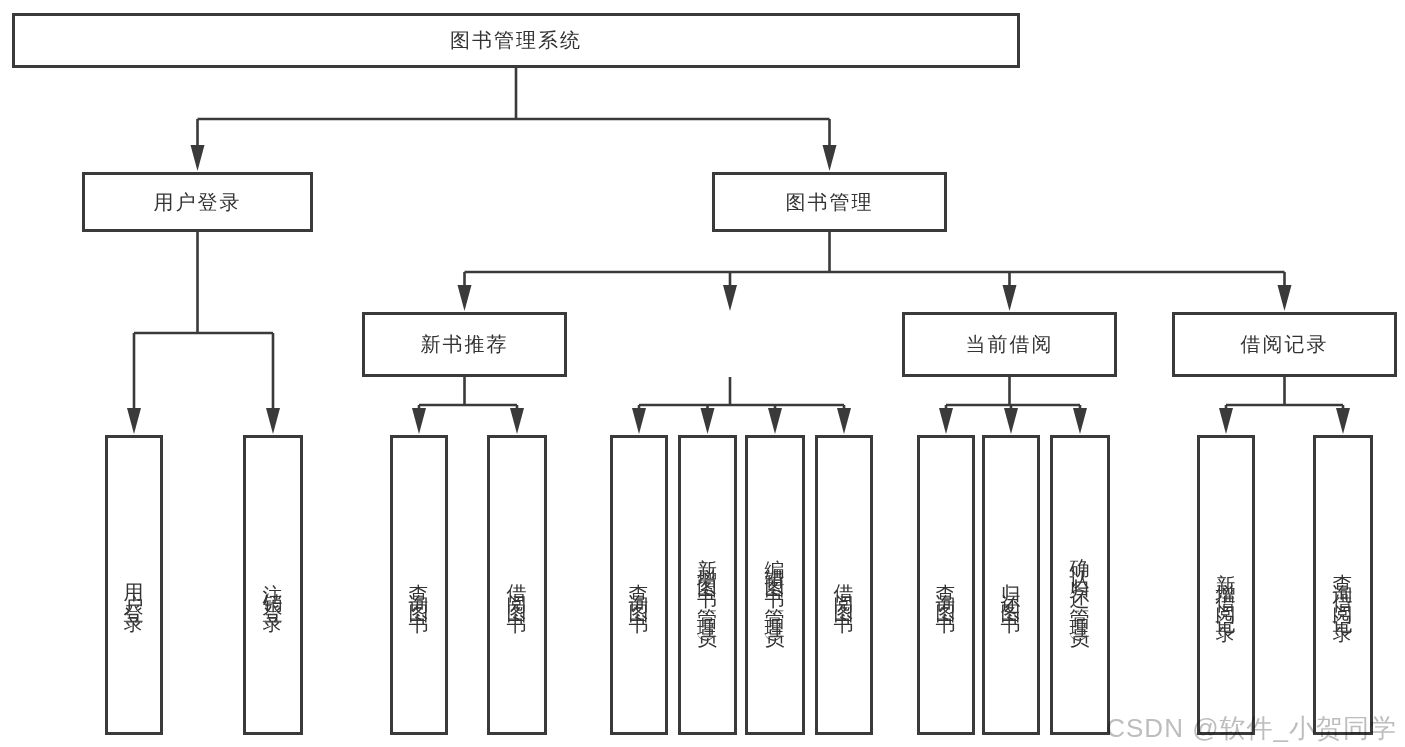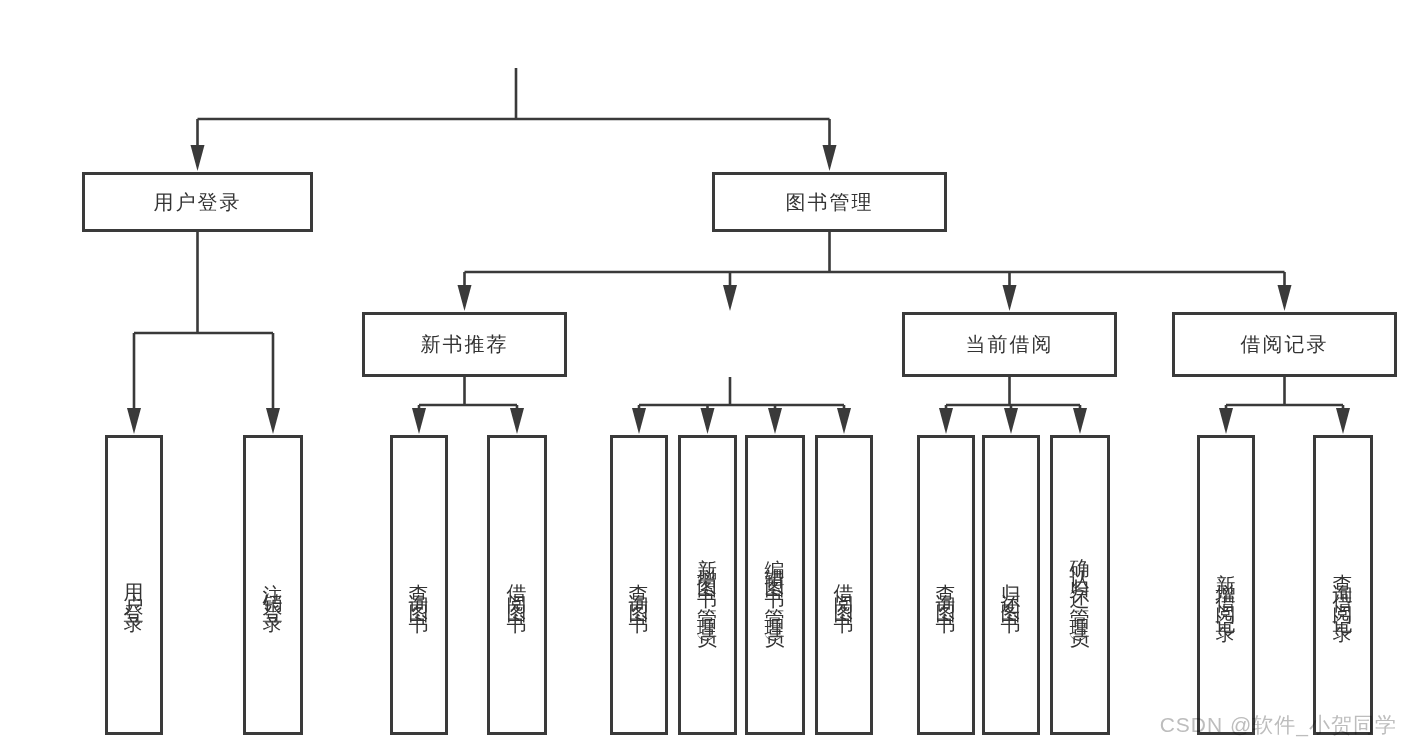--- a/index.html
+++ b/index.html
@@ -41,21 +41,21 @@
   }
   .v-node .v-text {
     writing-mode: vertical-rl;
     line-height: 1;
     max-height: 284px;
   }
   #watermark {
     position: absolute;
     right: 8px;
     top: 711px;
-    font-size: 21px;
+    font-size: 26px;
     color: #bdbdbd;
     letter-spacing: 1px;
     white-space: nowrap;
     mix-blend-mode: multiply;
     z-index: 5;
   }
 </style>
 </head>
 <body>
 
@@ -97,20 +97,21 @@
       <polygon points="768,408 782,408 775,434"></polygon>
       <polygon points="837,408 851,408 844,434"></polygon>
       <polygon points="939,408 953,408 946,434"></polygon>
       <polygon points="1004,408 1018,408 1011,434"></polygon>
       <polygon points="1073,408 1087,408 1080,434"></polygon>
       <polygon points="1219,408 1233,408 1226,434"></polygon>
       <polygon points="1336,408 1350,408 1343,434"></polygon>
     </g>
   </svg>
 
+  <div class="node" style="left:12px; top:13px; width:1008px; height:55px;">图书管理系统</div>
 
   <div class="node" style="left:82px; top:172px; width:231px; height:60px;">用户登录</div>
   <div class="node" style="left:362px; top:312px; width:205px; height:65px;">新书推荐</div>
 
   <div class="node" style="left:712px; top:172px; width:235px; height:60px;">图书管理</div>
   <div class="node" style="left:1172px; top:312px; width:225px; height:65px;">借阅记录</div>
   <div class="node" style="left:902px; top:312px; width:215px; height:65px;">当前借阅</div>
 
   <div class="node v-node" style="left:105px; top:435px; width:58px; height:300px;">
     <span class="v-text">用户登录</span>

